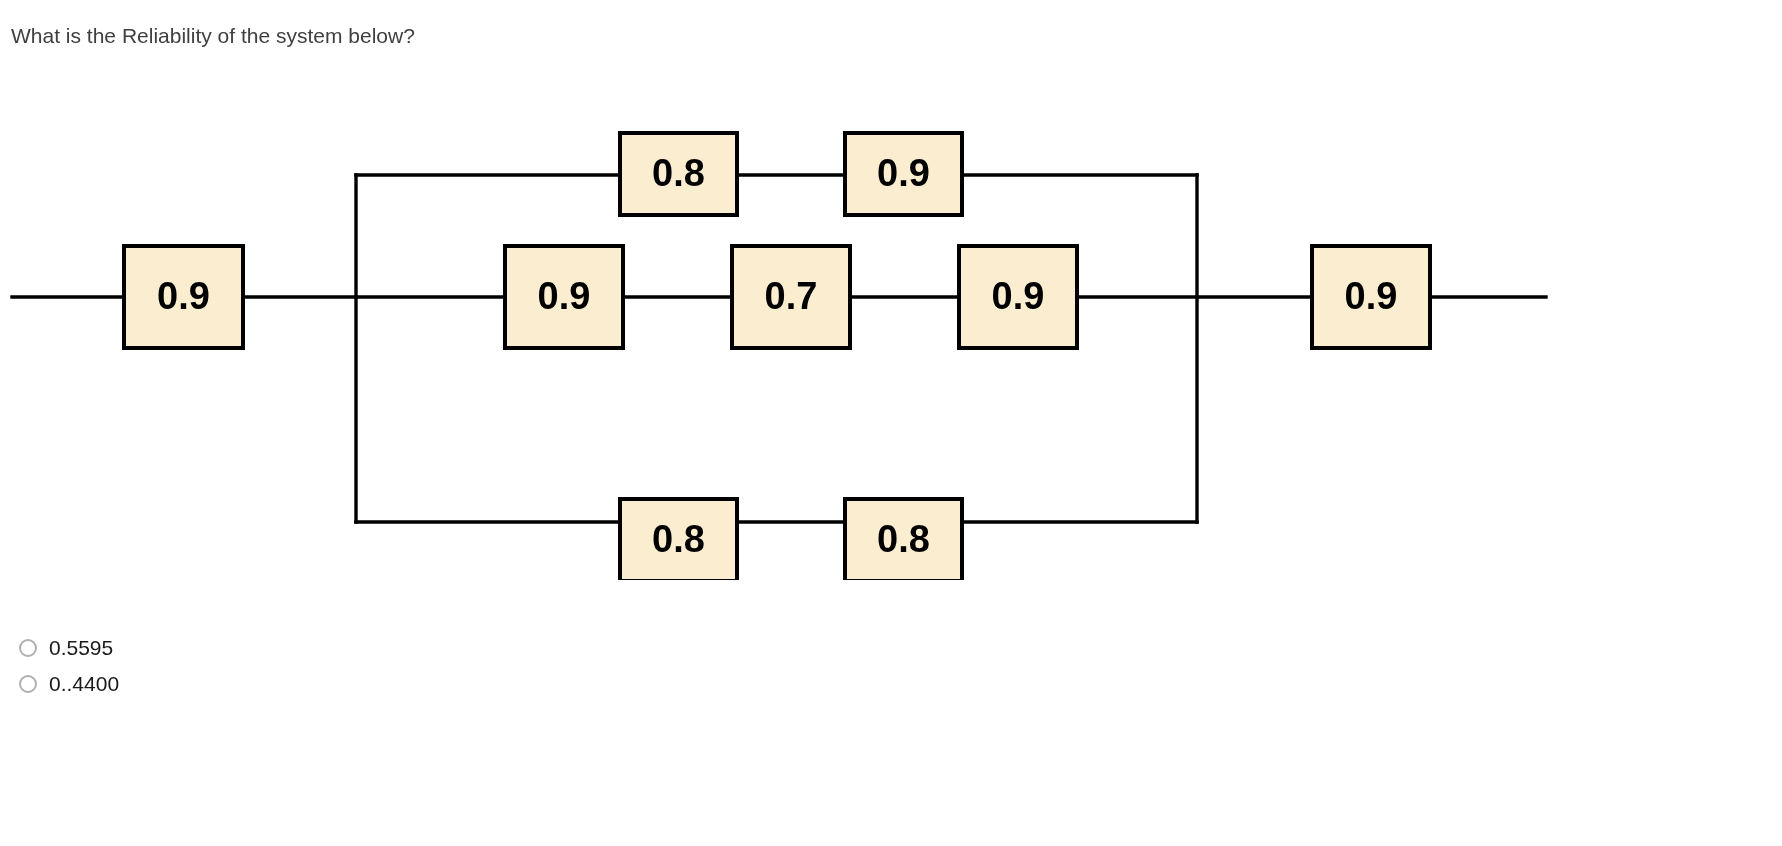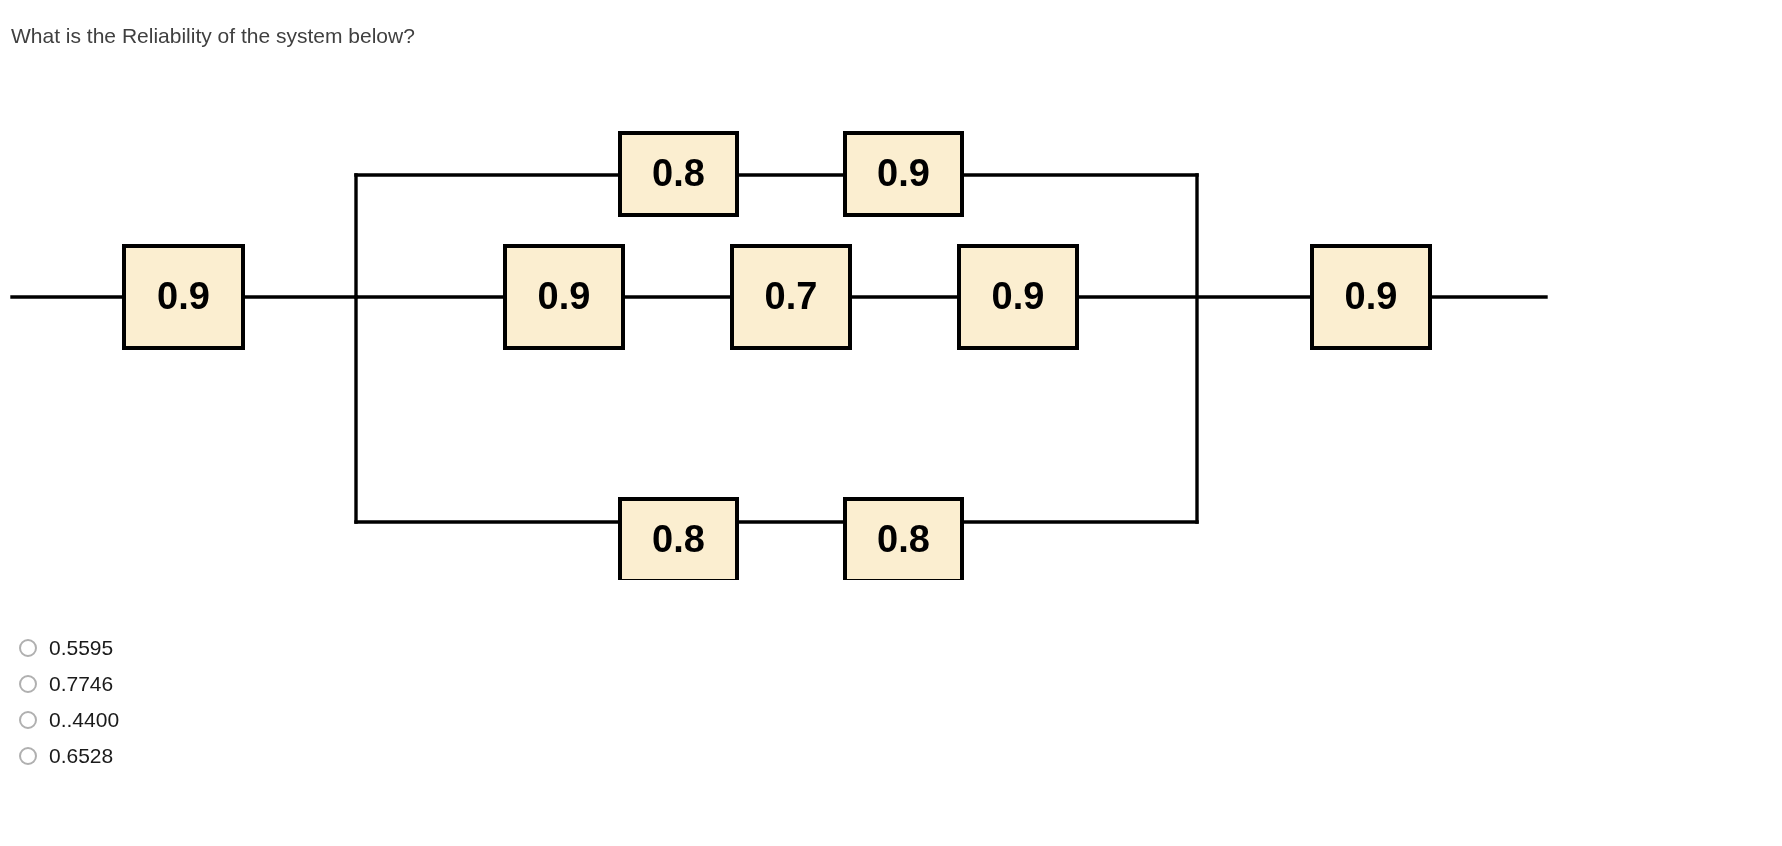--- a/index.html
+++ b/index.html
@@ -171,29 +171,21 @@
   </svg>
 </div>
 
 <div id="options">
 
   <div class="option-row">
     <span class="radio-circle"></span>
     <span class="option-label">0.5595</span>
   </div>
 
-  <div class="option-row">
-    <span class="radio-circle"></span>
-    <span class="option-label">0.7746</span>
-  </div>
 
   <div class="option-row">
     <span class="radio-circle"></span>
     <span class="option-label">0..4400</span>
   </div>
 
-  <div class="option-row">
-    <span class="radio-circle"></span>
-    <span class="option-label">0.6528</span>
-  </div>
 
 
 </div>
 
 </body></html>

